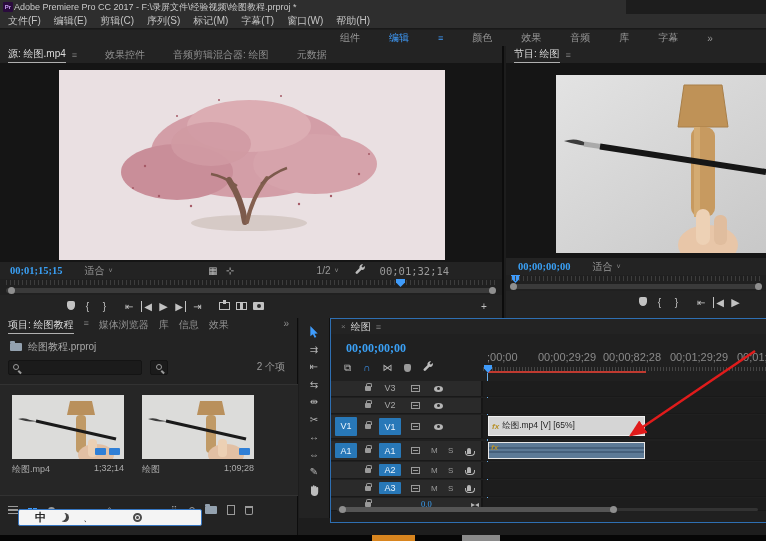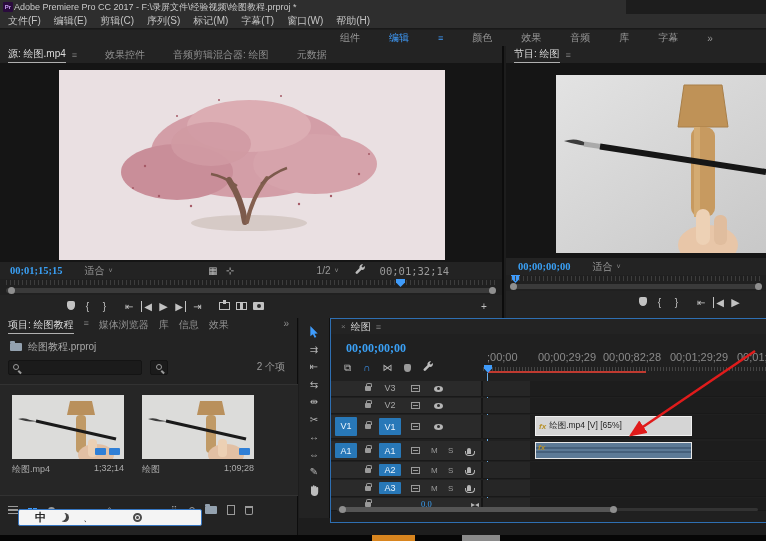--- a/index.html
+++ b/index.html
@@ -79,21 +79,21 @@
   
   .tl-panel { left:330px; top:318px; width:436px; height:205px; background:#202020; border:1px solid #2e6fb2; border-right:none; overflow:hidden; }
   .tl-tab { height:15px; display:flex; align-items:center; gap:5px; padding-left:10px; font-size:10px; background:#232323; }
   .tl-head-tc { position:absolute; left:15px; top:22px; font-size:12px; }
   .tl-icons { position:absolute; left:13px; top:42px; display:flex; align-items:center; gap:12px; font-size:10px; color:#b5b5b5; }
   .magnet { color:#3f9bfa; font-weight:bold; }
   .ruler { position:absolute; left:152px; top:28px; right:0; height:26px; font-size:11px; color:#8a8a8a; }
   .rlabel { position:absolute; top:4px; white-space:nowrap; }
   .rticks { position:absolute; left:0; right:0; bottom:2px; height:4px; background:repeating-linear-gradient(90deg,#454545 0 1px,transparent 1px 3px); }
   .renderbar { position:absolute; left:5px; top:24px; width:158px; height:2px; background:#c03a30; }
-  .trow { position:absolute; left:0; right:0; background:#262626; border-bottom:1px solid #191919; display:flex; align-items:center;gap:47px; }
+  .trow { position:absolute; left:0; right:0; background:#262626; border-bottom:1px solid #191919; display:flex; align-items:center; }
   .thead { width:152px; height:100%; display:flex; align-items:center; background:#2a2a2a; border-right:2px solid #161616; position:relative; flex:none; }
   .patch { position:absolute; left:4px; width:22px; height:80%; background:#2878b8; color:#eaf4fd; font-size:9px; display:flex; align-items:center; justify-content:center; border-radius:1px; }
   .tname { position:absolute; left:48px; width:22px; height:76%; font-size:9px; display:flex; align-items:center; justify-content:center; color:#a8a8a8; border-radius:1px; }
   .tname.on { background:#2878b8; color:#eaf4fd; }
   .lock { position:absolute; left:34px; width:6px; height:5px; background:#9a9a9a; border-radius:1px; }
   .lock:before { content:""; position:absolute; top:-3px; left:1px; width:4px; height:3px; border:1px solid #9a9a9a; border-bottom:none; border-radius:2px 2px 0 0; }
   .sync { position:absolute; left:80px; width:9px; height:7px; border:1px solid #9a9a9a; }
   .sync:before { content:""; position:absolute; left:1px; right:1px; top:2px; border-top:1px solid #9a9a9a; }
   .eye { position:absolute; left:103px; width:9px; height:6px; background:#b5b5b5; border-radius:50%; }
   .eye:before { content:""; position:absolute; left:3px; top:1.5px; width:3px; height:3px; background:#2a2a2a; border-radius:50%; }

